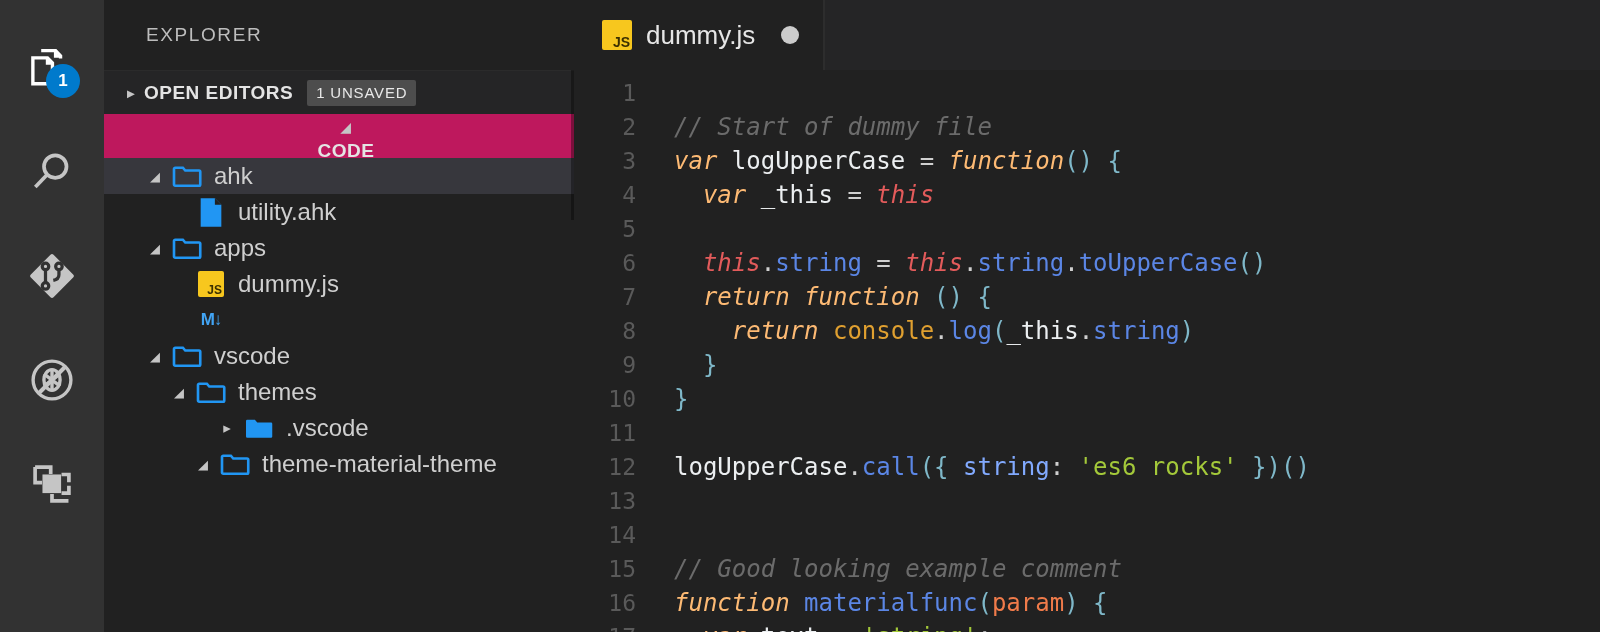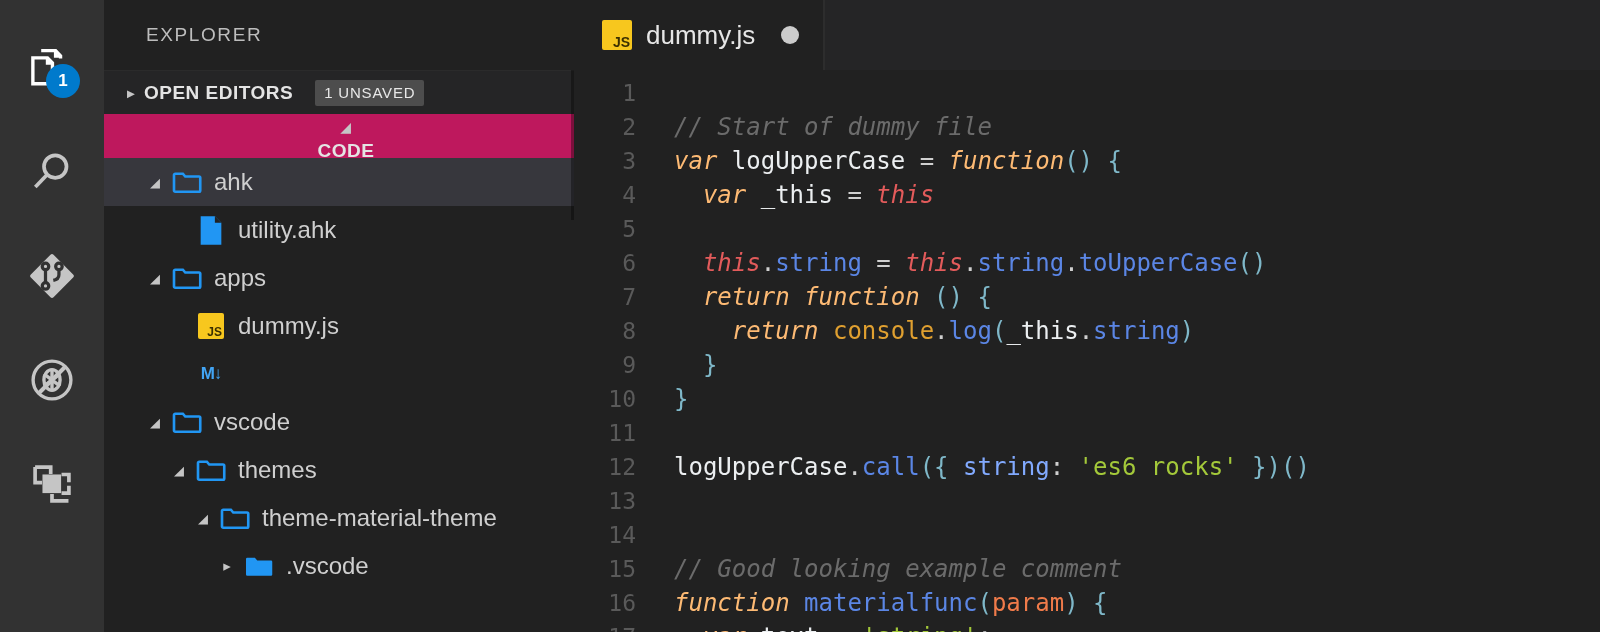--- a/index.html
+++ b/index.html
@@ -73,33 +73,33 @@
   .twisty {
     width: 26px; flex: 0 0 26px;
     color: #c5c5c5;
     font-size: 11px;
     display: flex; align-items: center; justify-content: center;
   }
   .twisty.collapsed::before { content: "\25B8"; font-size: 14px; }
   .twisty.expanded::before { content: "\25E2"; font-size: 13px; }
 
   #unsaved-badge {
-    margin-left: 22px;
+    margin-left: 14px;
     background: #4d4d4d;
     color: #e8e8e8;
     font-size: 15px;
     font-weight: normal;
     letter-spacing: 0.8px;
     padding: 4px 9px 5px 9px;
     border-radius: 2px;
   }
 
   #tree { background: #212121; flex: 1 1 auto; overflow: hidden; }
   .row {
-    height: 48px;
+    height: 36px;
     display: flex; align-items: center;
     cursor: pointer;
     color: #cfcfcf;
     font-size: 24px;
     white-space: nowrap;
     font-family: "Liberation Sans", sans-serif;
   }
   .row.selected { background: #37373d; }
   .row .label { overflow: hidden; text-overflow: clip; }
   .icon-slot {
@@ -335,38 +335,38 @@
           <span style="flex: 0 0 62px;"></span>
           <span class="row-twisty expanded"></span>
           <span class="icon-slot">
             <svg class="ic-folder-open" viewBox="0 0 24 18" fill="none" stroke="#2196f3" stroke-width="2.1">
               <path d="M1.6 15.8 V3.4 a1 1 0 0 1 1-1 h6.1 l1.9 2.2 h11 a1 1 0 0 1 1 1 v10.2 a1 1 0 0 1 -1 1 h-19 a1 1 0 0 1 -1 -1 z"></path>
             </svg>
           </span>
           <span class="label">themes</span>
         </div>
         <div class="row">
+          <span style="flex: 0 0 110px;"></span>
+          <span class="row-twisty collapsed"></span>
+          <span class="icon-slot">
+            <svg class="ic-folder-solid" viewBox="0 0 24 18">
+              <path d="M1.6 15.8 V3.4 a1 1 0 0 1 1-1 h6.1 l1.9 2.2 h11 a1 1 0 0 1 1 1 v10.2 a1 1 0 0 1 -1 1 h-19 a1 1 0 0 1 -1 -1 z" fill="#2196f3"></path>
+            </svg>
+          </span>
+          <span class="label">.vscode</span>
+        </div>
+        <div class="row">
           <span style="flex: 0 0 86px;"></span>
           <span class="row-twisty expanded"></span>
           <span class="icon-slot">
             <svg class="ic-folder-open" viewBox="0 0 24 18" fill="none" stroke="#2196f3" stroke-width="2.1">
               <path d="M1.6 15.8 V3.4 a1 1 0 0 1 1-1 h6.1 l1.9 2.2 h11 a1 1 0 0 1 1 1 v10.2 a1 1 0 0 1 -1 1 h-19 a1 1 0 0 1 -1 -1 z"></path>
             </svg>
           </span>
           <span class="label">theme-material-theme</span>
-        </div>
-        <div class="row">
-          <span style="flex: 0 0 110px;"></span>
-          <span class="row-twisty collapsed"></span>
-          <span class="icon-slot">
-            <svg class="ic-folder-solid" viewBox="0 0 24 18">
-              <path d="M1.6 15.8 V3.4 a1 1 0 0 1 1-1 h6.1 l1.9 2.2 h11 a1 1 0 0 1 1 1 v10.2 a1 1 0 0 1 -1 1 h-19 a1 1 0 0 1 -1 -1 z" fill="#2196f3"></path>
-            </svg>
-          </span>
-          <span class="label">.vscode</span>
         </div>
       </div>
     <div id="sidebar-scroll-shadow"></div>
   </div>
 
   <div id="editor">
 
     <div id="tabs">
       <div class="tab">
         <span class="tab-icon">

